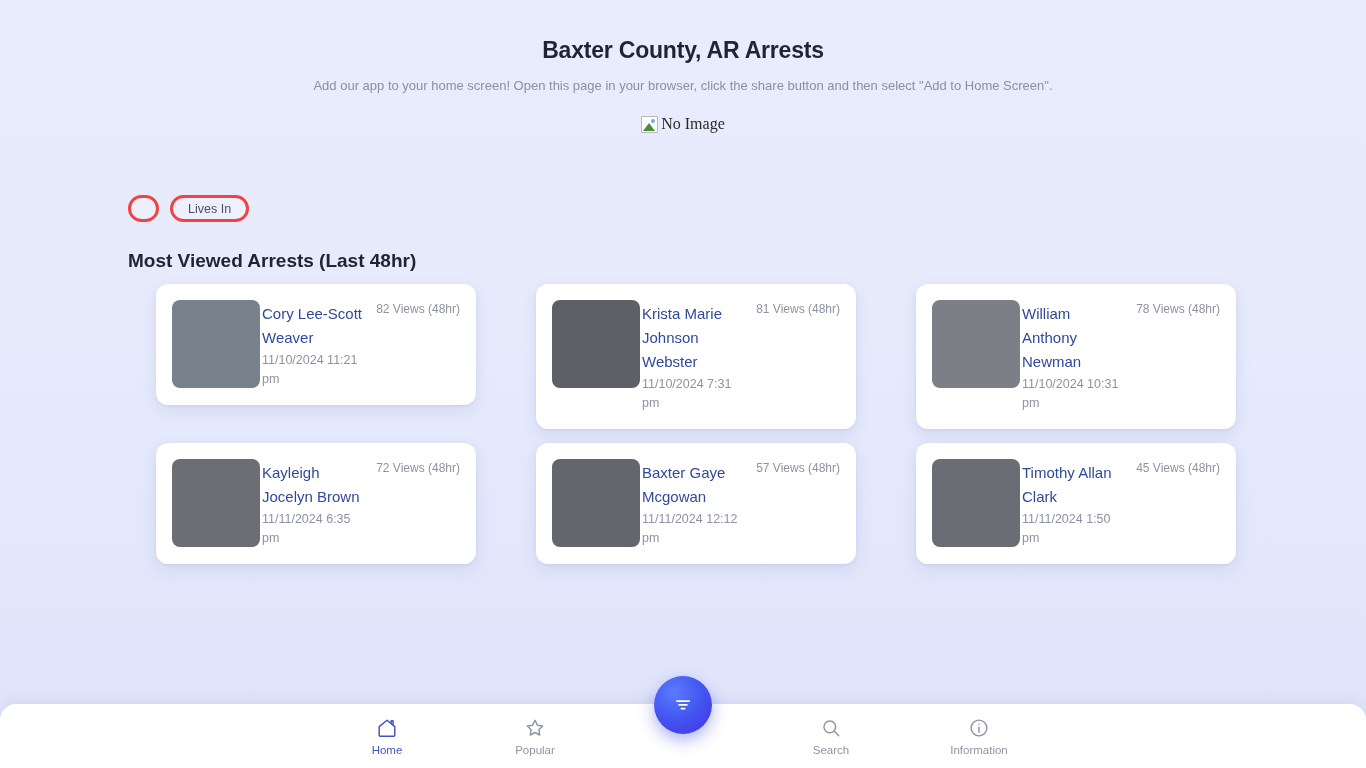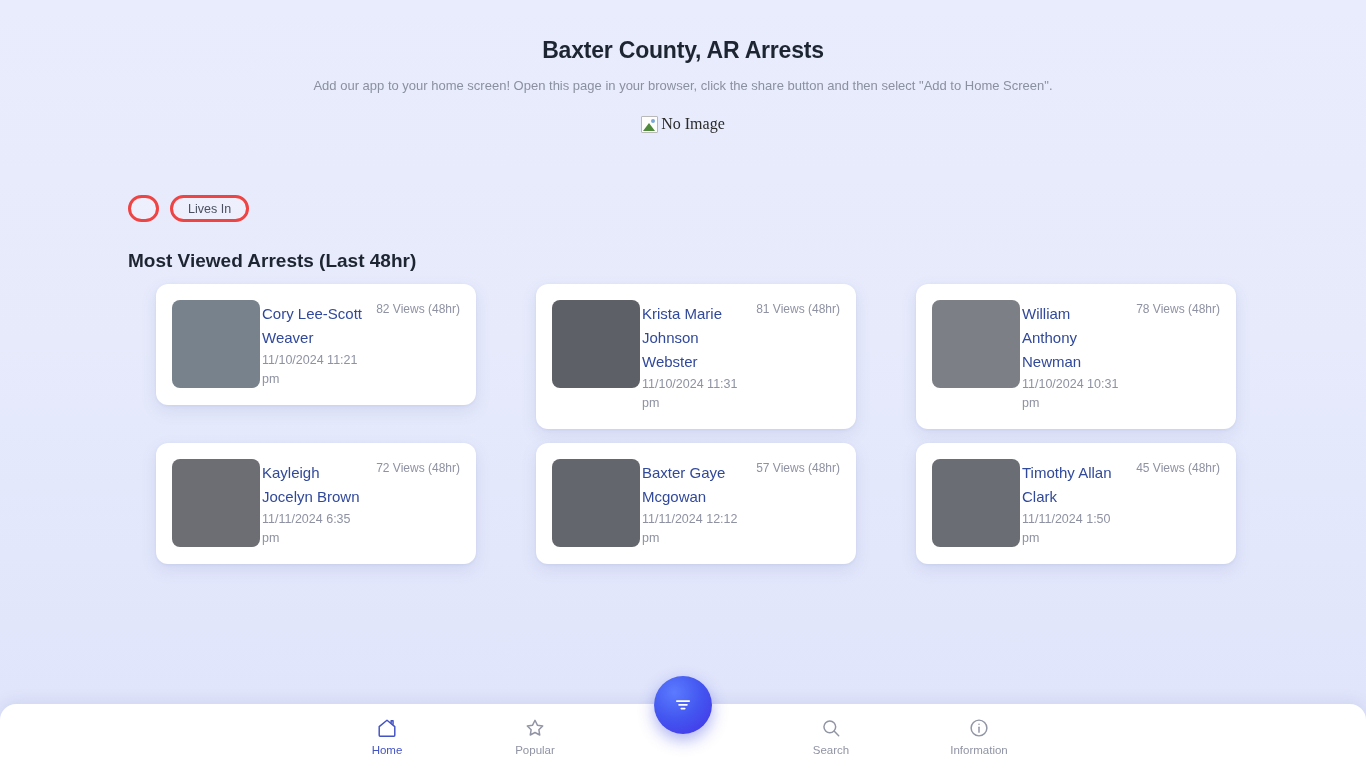--- a/index.html
+++ b/index.html
@@ -269,21 +269,21 @@
       <a class="person-name" href="#">Cory Lee-Scott Weaver</a>
       <div class="booking-time">11/10/2024 11:21 pm</div>
     </div>
     <div class="view-count">82 Views (48hr)</div>
   </article>
 
   <article class="arrest-card">
     <div class="mugshot" aria-label="mugshot-krista-marie-johnson-webster" style="background: rgb(93, 96, 102);"></div>
     <div class="card-body">
       <a class="person-name" href="#">Krista Marie Johnson Webster</a>
-      <div class="booking-time">11/10/2024 11:31 pm</div>
+      <div class="booking-time">11/10/2024 7:31 pm</div>
     </div>
     <div class="view-count">81 Views (48hr)</div>
   </article>
 
   <article class="arrest-card">
     <div class="mugshot" aria-label="mugshot-william-anthony-newman" style="background: rgb(124, 127, 133);"></div>
     <div class="card-body">
       <a class="person-name" href="#">William Anthony Newman</a>
       <div class="booking-time">11/10/2024 10:31 pm</div>
     </div>

